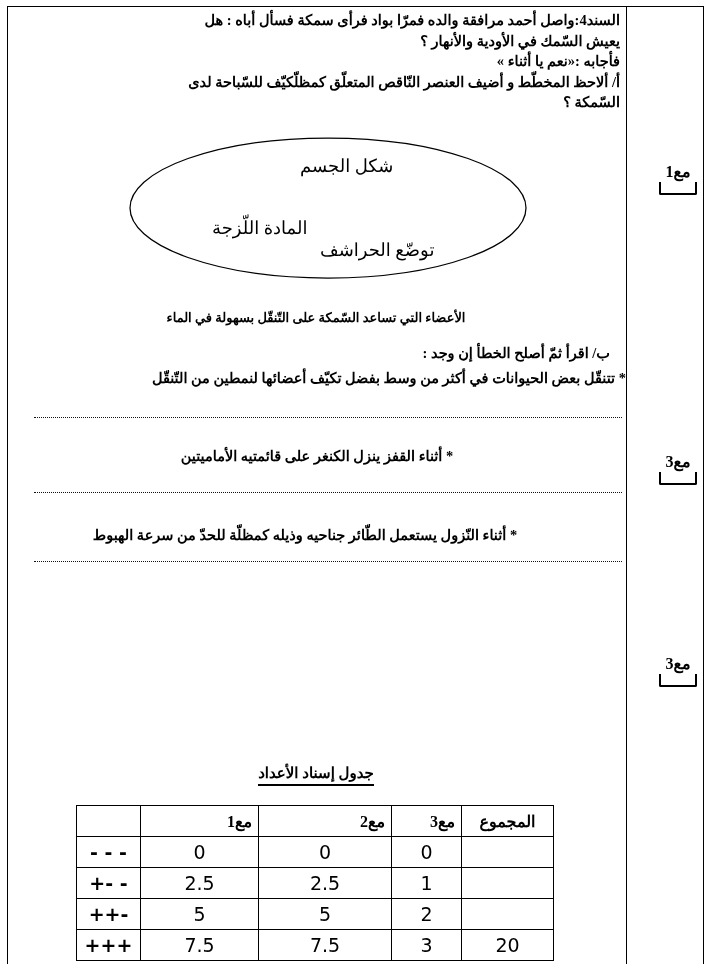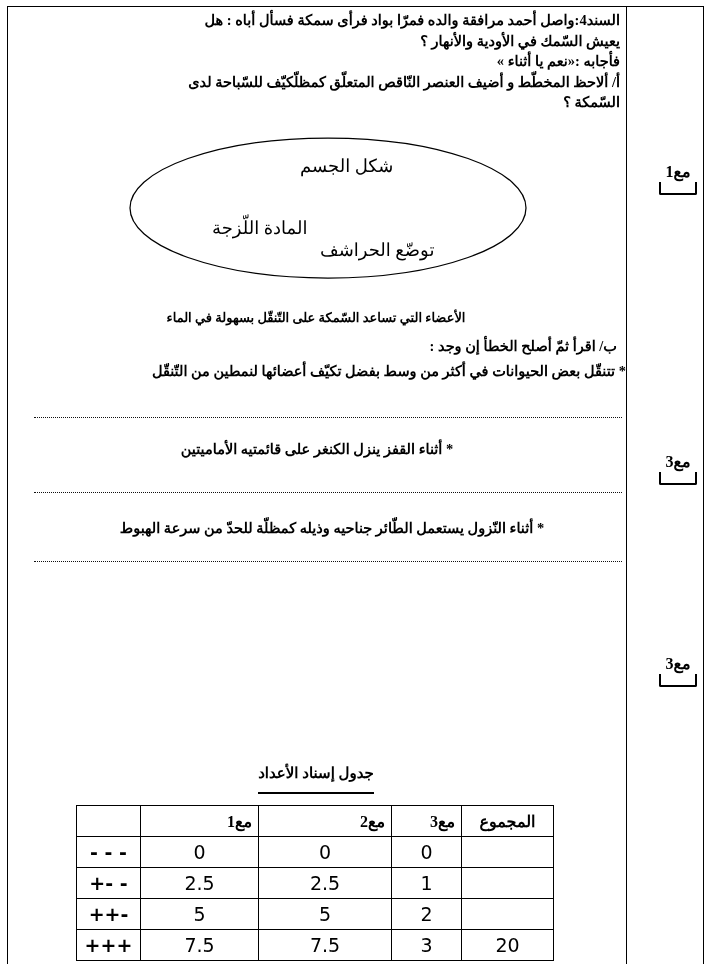--- a/index.html
+++ b/index.html
@@ -102,21 +102,21 @@
     text-align: center;
     direction: rtl;
     font-size: 13px;
     font-weight: bold;
     line-height: 19px;
   }
   .stmt {
     font-weight: bold;
     font-size: 14.5px;
     line-height: 21px;
-    margin: 5px;
+    margin: 12px;
     white-space: nowrap;
     font-family: Liberation Serif, serif;
   }
   .stmt.wide { margin-right: -4px; }
   .stmt.center { text-align: center; }
 
   .dotline {
     height: 0;
     border-top: 1.6px dotted #111;
     margin: 0;
@@ -157,21 +157,21 @@
     left: 12px;
     top: 764px;
     width: 608px;
     text-align: center;
     direction: rtl;
     font-size: 15px;
     font-weight: bold;
   }
   .table-title span {
     border-bottom: 2px solid #000;
-    padding-bottom: 11px;
+    padding-bottom: 3px;
   }
 
   table.grades {
     position: absolute;
     left: 76px;
     top: 805px;
     width: 477px;
     border-collapse: collapse;
     direction: rtl;
     table-layout: fixed;
@@ -244,21 +244,21 @@
   </div>
 
   <div class="dotline" style="position:absolute; left:34px; top:417px; width:588px;"></div>
 
   <div class="abs" style="left:12px; top:434px; width:610px; text-align:center;">
     <p class="stmt center">* أثناء القفز ينزل الكنغر على قائمتيه الأماميتين</p>
   </div>
 
   <div class="dotline" style="position:absolute; left:34px; top:492px; width:588px;"></div>
 
-  <div class="abs" style="left:27px; top:513px; width:610px; text-align:center;">
+  <div class="abs" style="left:0; top:513px; width:610px; text-align:center;">
     <p class="stmt center">* أثناء النّزول يستعمل الطّائر جناحيه وذيله كمظلّة للحدّ من سرعة الهبوط</p>
   </div>
 
   <div class="dotline" style="position:absolute; left:34px; top:561px; width:588px;"></div>
 
 
   <div class="margin-mark" style="left:640px; top:163px;">
     <span class="mk-label">مع1</span>
     <span class="mk-rule"></span>
   </div>

